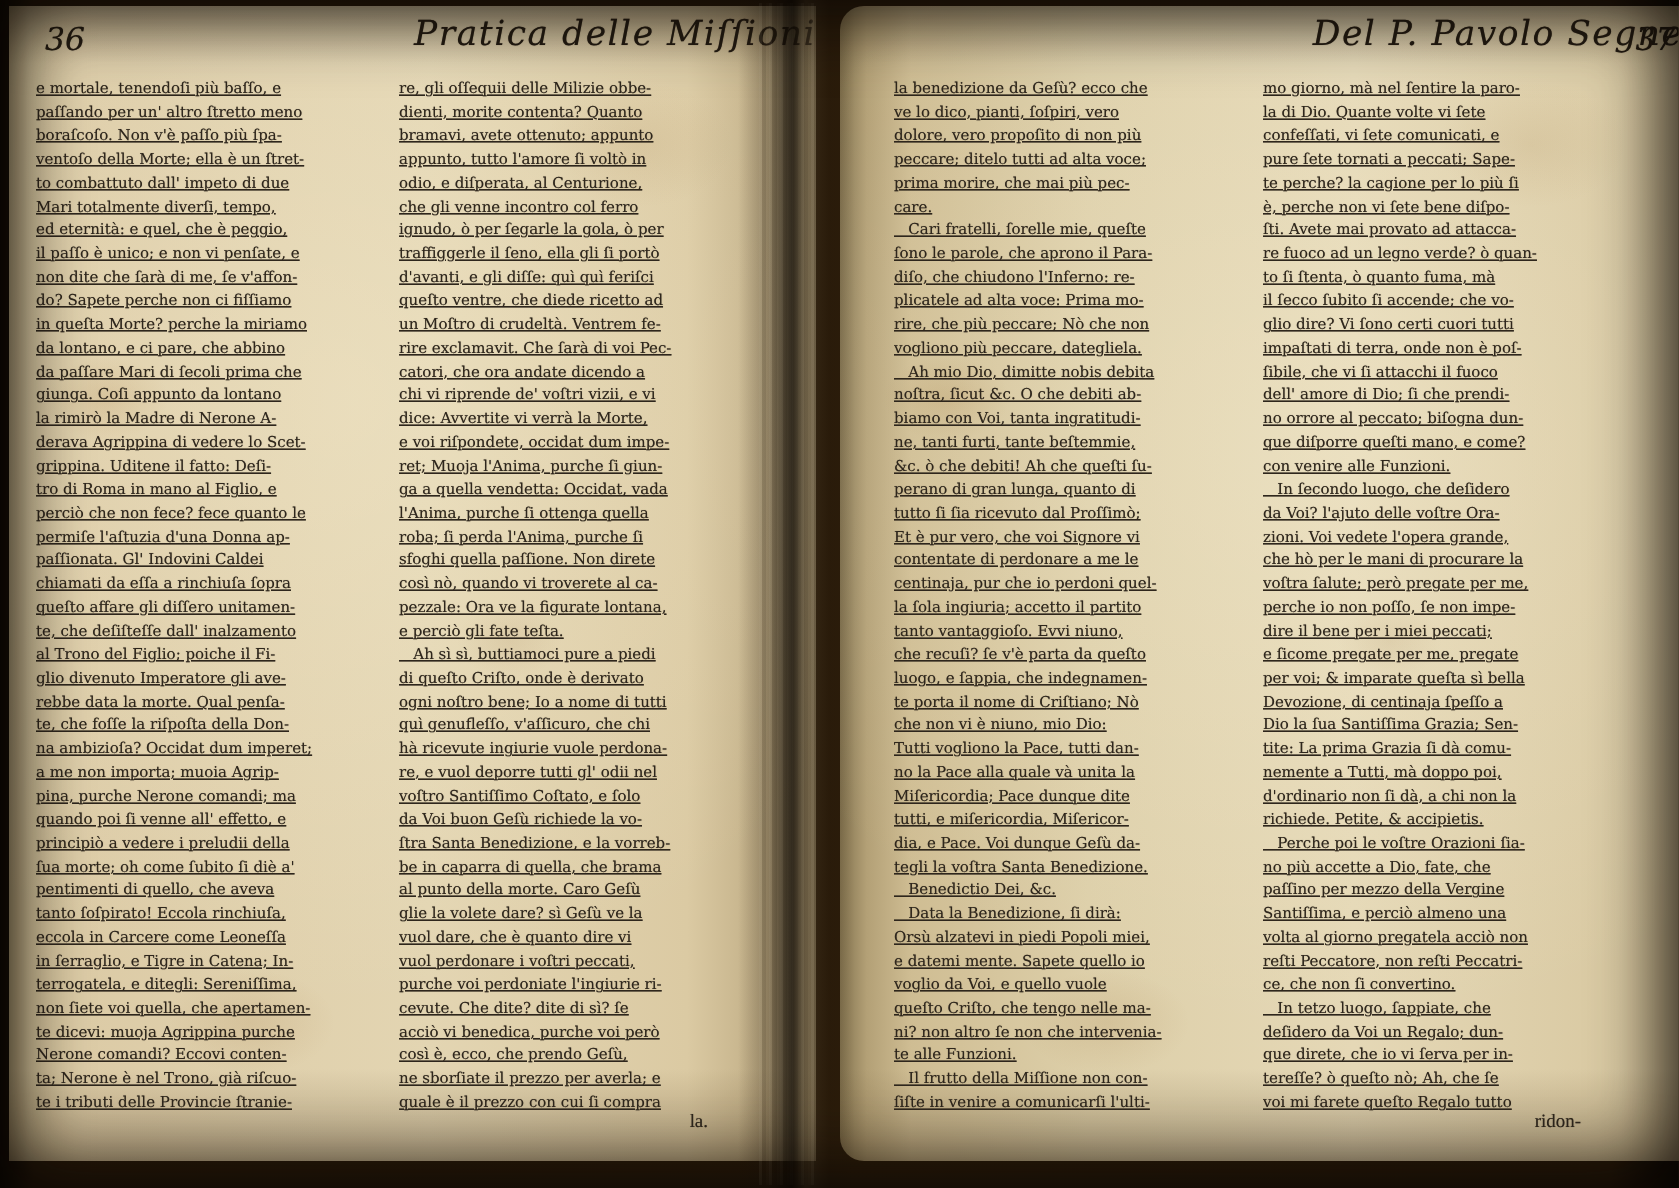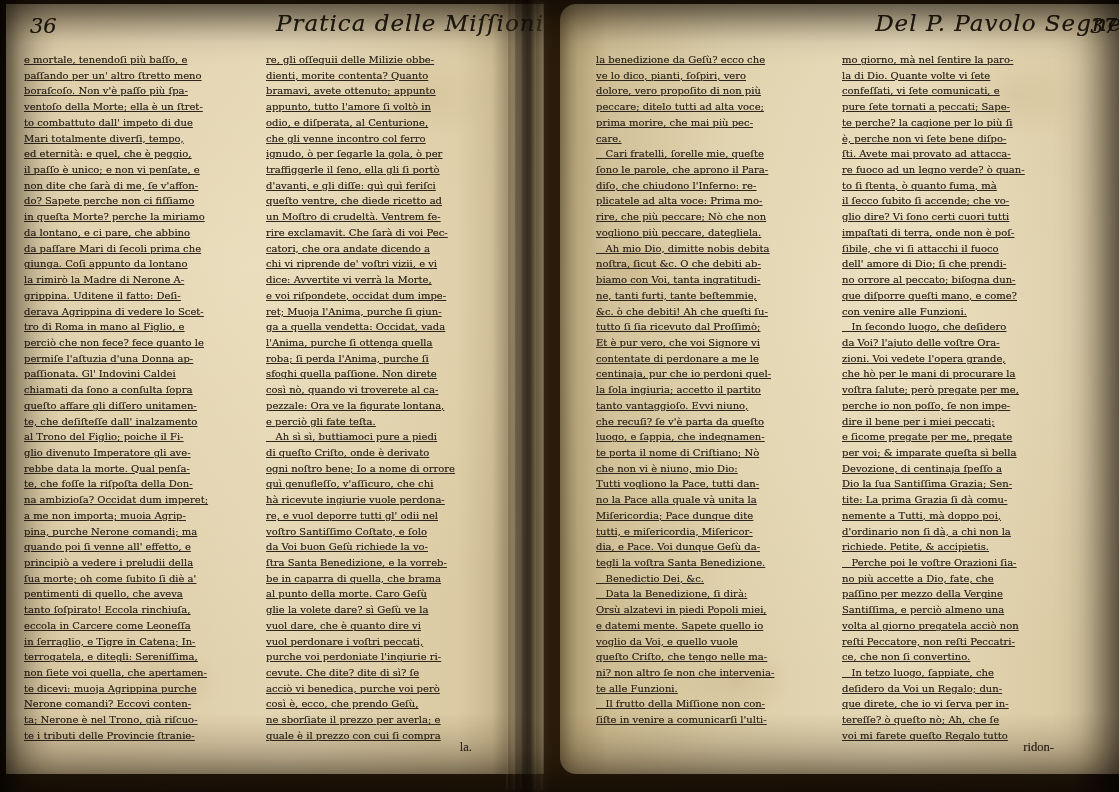--- a/index.html
+++ b/index.html
@@ -99,27 +99,27 @@
         <div class="line">Mari totalmente diverſi, tempo,</div>
         <div class="line">ed eternità: e quel, che è peggio,</div>
         <div class="line">il paſſo è unico; e non vi penſate, e</div>
         <div class="line">non dite che ſarà di me, ſe v'affon-</div>
         <div class="line">do? Sapete perche non ci fiſſiamo</div>
         <div class="line">in queſta Morte? perche la miriamo</div>
         <div class="line">da lontano, e ci pare, che abbino</div>
         <div class="line">da paſſare Mari di ſecoli prima che</div>
         <div class="line">giunga. Coſi appunto da lontano</div>
         <div class="line">la rimirò la Madre di Nerone A-</div>
+        <div class="line">derava Agrippina di vedere lo Scet-</div>
         <div class="line">grippina. Uditene il fatto: Deſi-</div>
-        <div class="line">derava Agrippina di vedere lo Scet-</div>
         <div class="line">tro di Roma in mano al Figlio, e</div>
         <div class="line">perciò che non fece? fece quanto le</div>
         <div class="line">permiſe l'aſtuzia d'una Donna ap-</div>
         <div class="line">paſſionata. Gl' Indovini Caldei</div>
-        <div class="line">chiamati da ſono a conſulta ſopra</div>
+        <div class="line">chiamati da eſſa a rinchiuſa ſopra</div>
         <div class="line">queſto affare gli diſſero unitamen-</div>
         <div class="line">te, che deſiſteſſe dall' inalzamento</div>
         <div class="line">al Trono del Figlio; poiche il Fi-</div>
         <div class="line">glio divenuto Imperatore gli ave-</div>
         <div class="line">rebbe data la morte. Qual penſa-</div>
         <div class="line">te, che foſſe la riſpoſta della Don-</div>
         <div class="line">na ambizioſa? Occidat dum imperet;</div>
         <div class="line">a me non importa; muoia Agrip-</div>
         <div class="line">pina, purche Nerone comandi; ma</div>
         <div class="line">quando poi ſi venne all' effetto, e</div>
@@ -156,21 +156,21 @@
         <div class="line">ret; Muoja l'Anima, purche ſi giun-</div>
         <div class="line">ga a quella vendetta: Occidat, vada</div>
         <div class="line">l'Anima, purche ſi ottenga quella</div>
         <div class="line">roba; ſi perda l'Anima, purche ſi</div>
         <div class="line">sfoghi quella paſſione. Non direte</div>
         <div class="line">così nò, quando vi troverete al ca-</div>
         <div class="line">pezzale: Ora ve la figurate lontana,</div>
         <div class="line">e perciò gli fate teſta.</div>
         <div class="line">   Ah sì sì, buttiamoci pure a piedi</div>
         <div class="line">di queſto Criſto, onde è derivato</div>
-        <div class="line">ogni noſtro bene; Io a nome di orrore</div>
+        <div class="line">ogni noſtro bene; Io a nome di tutti</div>
         <div class="line">quì genufleſſo, v'aſſicuro, che chi</div>
         <div class="line">hà ricevute ingiurie vuole perdona-</div>
         <div class="line">re, e vuol deporre tutti gl' odii nel</div>
         <div class="line">voſtro Santiſſimo Coſtato, e ſolo</div>
         <div class="line">da Voi buon Geſù richiede la vo-</div>
         <div class="line">ſtra Santa Benedizione, e la vorreb-</div>
         <div class="line">be in caparra di quella, che brama</div>
         <div class="line">al punto della morte. Caro Geſù</div>
         <div class="line">glie la volete dare? sì Geſù ve la</div>
         <div class="line">vuol dare, che è quanto dire vi</div>
@@ -201,20 +201,21 @@
         <div class="line">ſono le parole, che aprono il Para-</div>
         <div class="line">diſo, che chiudono l'Inferno: re-</div>
         <div class="line">plicatele ad alta voce: Prima mo-</div>
         <div class="line">rire, che più peccare; Nò che non</div>
         <div class="line">vogliono più peccare, dategliela.</div>
         <div class="line">   Ah mio Dio, dimitte nobis debita</div>
         <div class="line">noſtra, ſicut &amp;c. O che debiti ab-</div>
         <div class="line">biamo con Voi, tanta ingratitudi-</div>
         <div class="line">ne, tanti furti, tante beſtemmie,</div>
         <div class="line">&amp;c. ò che debiti! Ah che queſti ſu-</div>
+        <div class="line">perano di gran lunga, quanto di</div>
         <div class="line">tutto ſi ſia ricevuto dal Proſſimò;</div>
         <div class="line">Et è pur vero, che voi Signore vi</div>
         <div class="line">contentate di perdonare a me le</div>
         <div class="line">centinaja, pur che io perdoni quel-</div>
         <div class="line">la ſola ingiuria; accetto il partito</div>
         <div class="line">tanto vantaggioſo. Evvi niuno,</div>
         <div class="line">che recuſi? ſe v'è parta da queſto</div>
         <div class="line">luogo, e ſappia, che indegnamen-</div>
         <div class="line">te porta il nome di Criſtiano; Nò</div>
         <div class="line">che non vi è niuno, mio Dio:</div>

